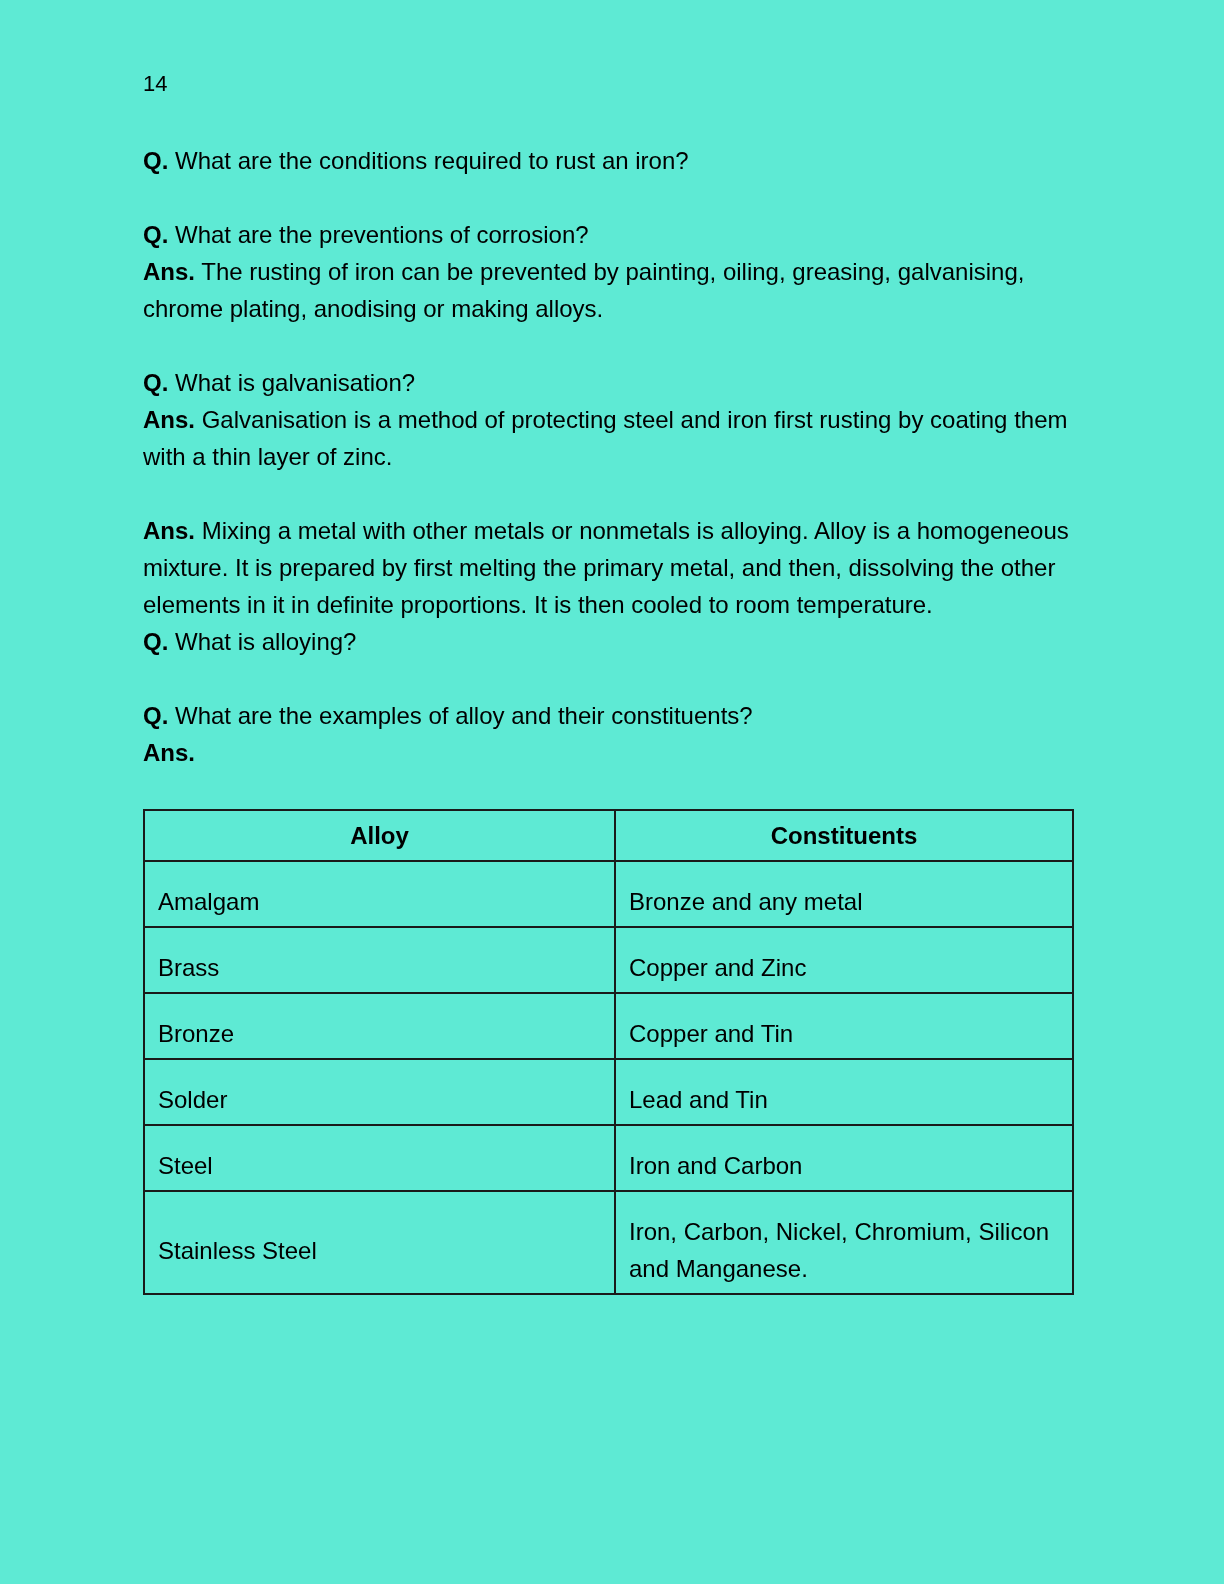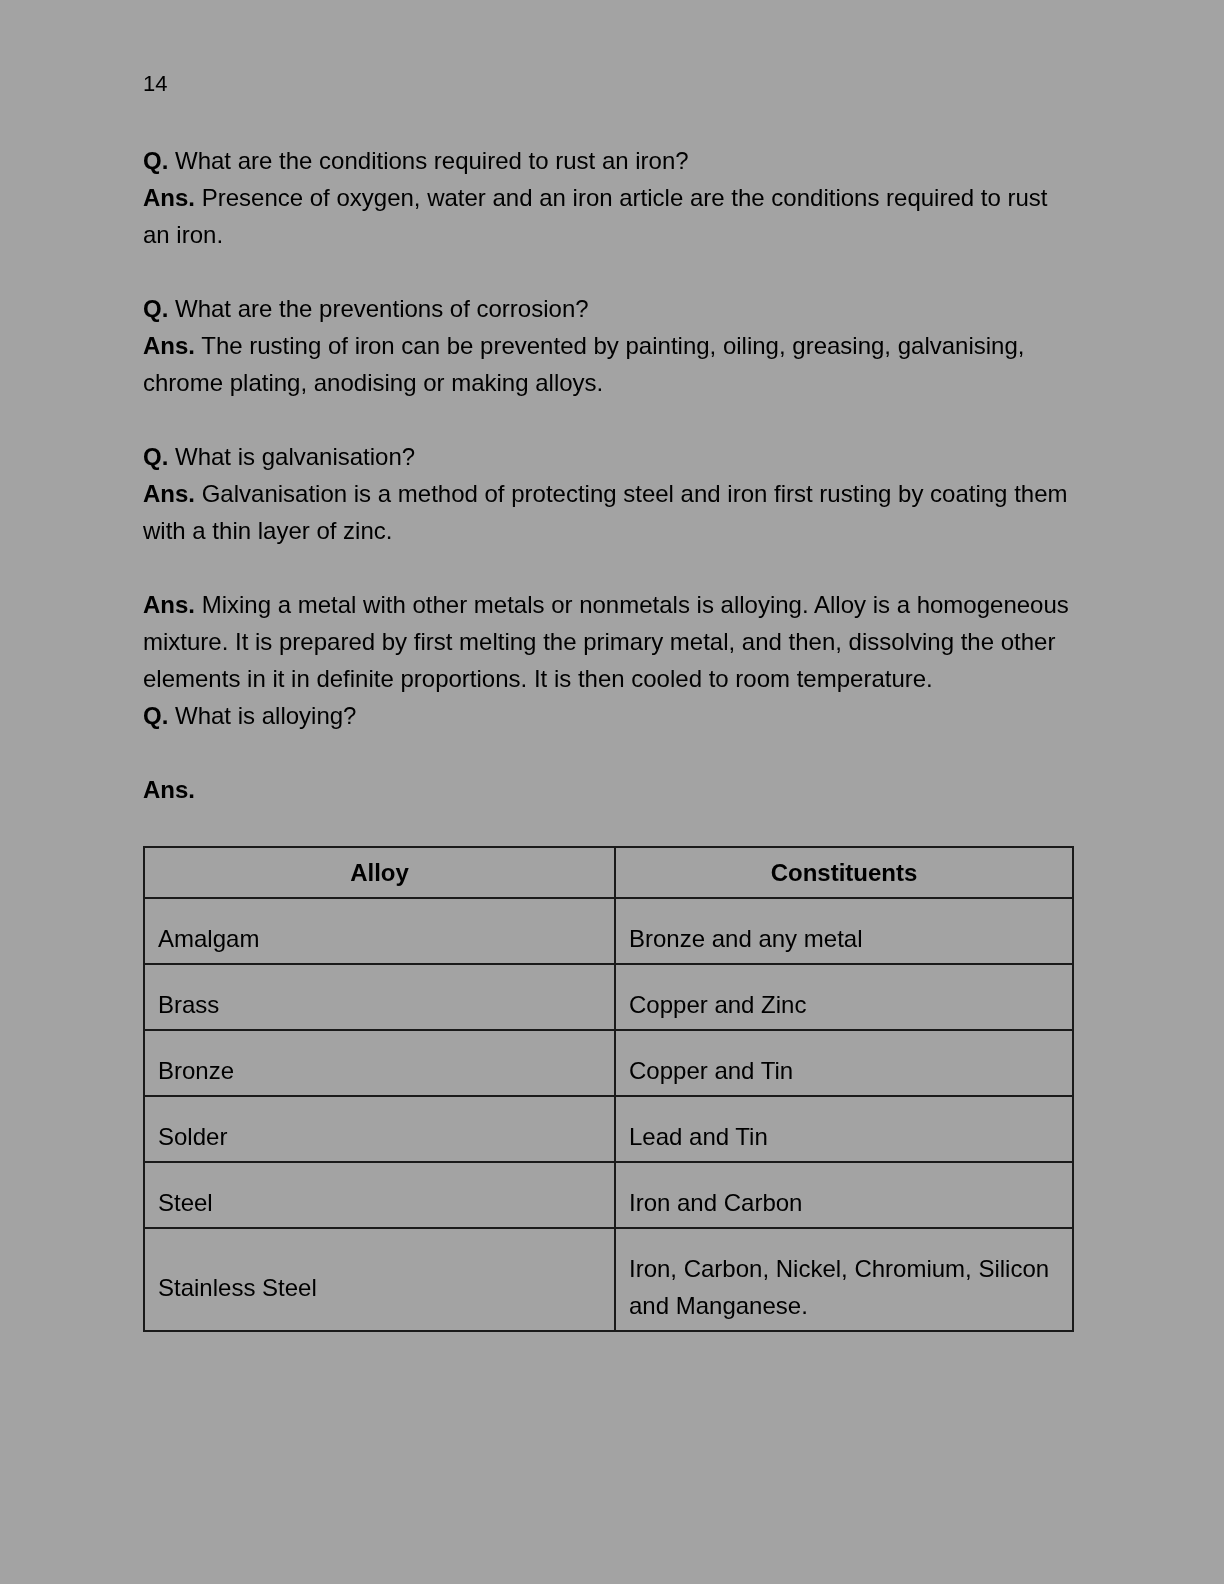--- a/index.html
+++ b/index.html
@@ -4,21 +4,21 @@
 <style>
   html, body {
     margin: 0;
     padding: 0;
     background: #ffffff;
   }
   .page {
     position: relative;
     width: 1224px;
     height: 1584px;
-    background: #a3a3a3;
+    background: #5eead4;
     font-family: "Liberation Sans", sans-serif;
     color: #000000;
     overflow: hidden;
   }
   .page-number {
     position: absolute;
     top: 70px;
     left: 143px;
     font-size: 22px;
     line-height: 28px;
@@ -73,39 +73,39 @@
 <body>
 
 <div class="page">
 
   <div class="page-number">14</div>
 
   <div class="content">
 
     <div class="qa-block">
       <p><span class="bold">Q.</span> <span>What are the conditions required to rust an iron?</span></p>
-      <p><span class="bold">Ans.</span> <span>Presence of oxygen, water and an iron article are the conditions required to rust an iron.</span></p>
     </div>
 
     <div class="qa-block">
       <p><span class="bold">Q.</span> <span>What are the preventions of corrosion?</span></p>
       <p><span class="bold">Ans.</span> <span>The rusting of iron can be prevented by painting, oiling, greasing, galvanising, chrome plating, anodising or making alloys.</span></p>
     </div>
 
     <div class="qa-block">
       <p><span class="bold">Q.</span> <span>What is galvanisation?</span></p>
       <p><span class="bold">Ans.</span> <span>Galvanisation is a method of protecting steel and iron first rusting by coating them with a thin layer of zinc.</span></p>
     </div>
 
     <div class="qa-block">
       <p><span class="bold">Ans.</span> <span>Mixing a metal with other metals or nonmetals is alloying. Alloy is a homogeneous mixture. It is prepared by first melting the primary metal, and then, dissolving the other elements in it in definite proportions. It is then cooled to room temperature.</span></p>
       <p><span class="bold">Q.</span> <span>What is alloying?</span></p>
     </div>
 
     <div class="qa-block" style="margin-bottom:0;">
+      <p><span class="bold">Q.</span> <span>What are the examples of alloy and their constituents?</span></p>
       <p><span class="bold">Ans.</span> <span></span></p>
     </div>
 
     <table class="alloy-table">
       <colgroup>
         <col class="col-alloy">
         <col class="col-constituents">
       </colgroup>
       <thead>
         <tr>

